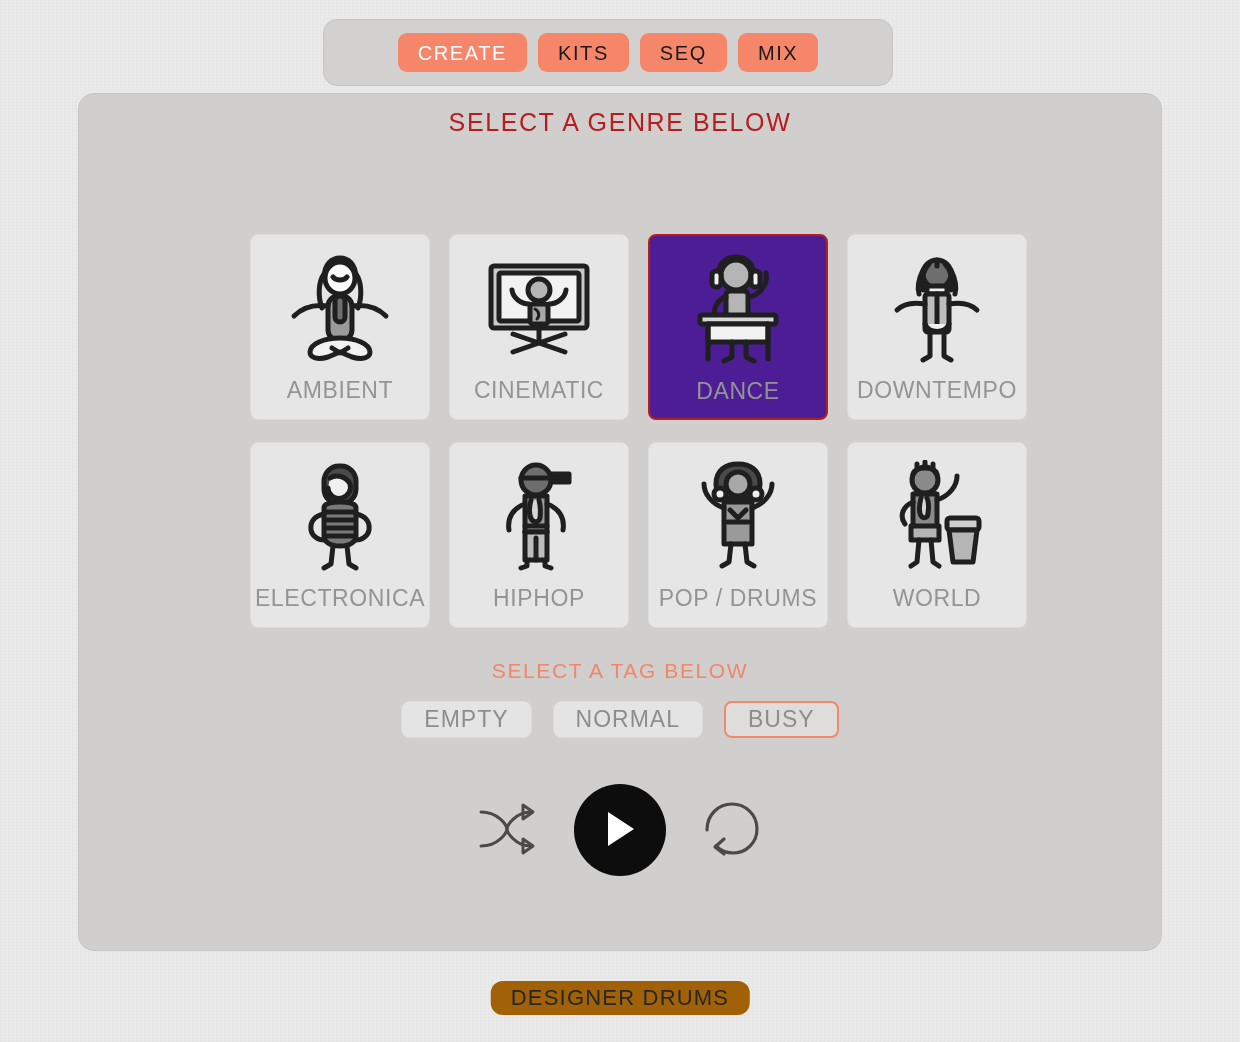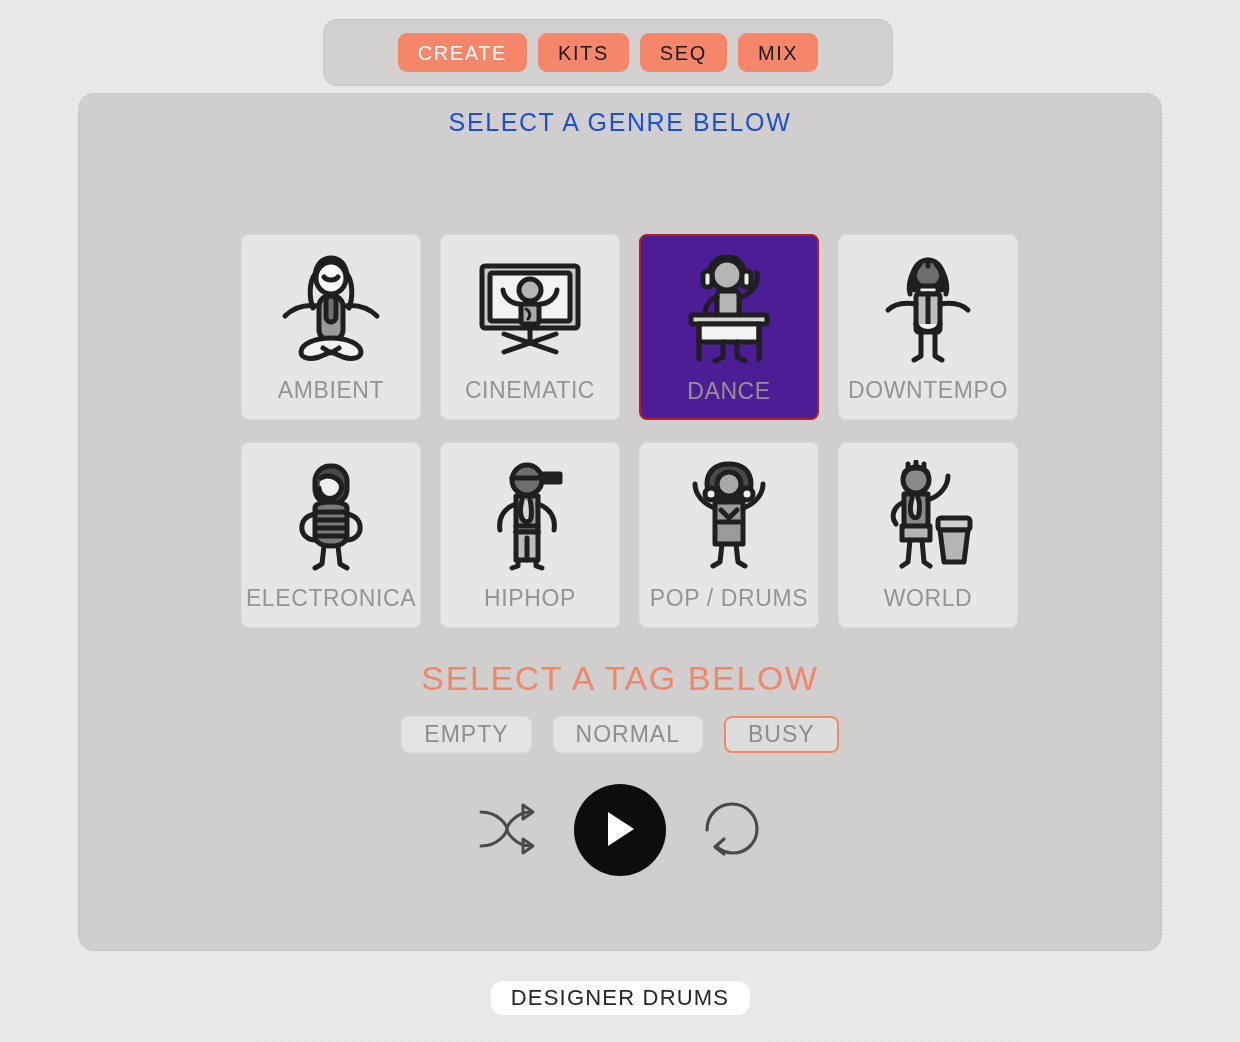--- a/index.html
+++ b/index.html
@@ -74,34 +74,34 @@
     font-weight: 300;
     letter-spacing: 2.5px;
     color: #5a5a5a;
   }
   .page-subtitle {
     text-align: center;
     margin-top: 14px;
     font-size: 25px;
     font-weight: 300;
     letter-spacing: 1.6px;
-    color: #1d4ed8;
+    color: #b91c1c;
   }
   .section-subtitle {
     text-align: center;
-    font-size: 34px;
+    font-size: 21px;
     font-weight: 300;
     letter-spacing: 1.6px;
     color: #f0866a;
   }
 
   
   .genre-grid {
     position: absolute;
-    left: 162px;
+    left: 171px;
     top: 140px;
     width: 778px;
     display: grid;
     grid-template-columns: repeat(4, 180px);
     grid-template-rows: 186px 186px;
     column-gap: 19px;
     row-gap: 22px;
   }
   .genre-card {
     background: #e6e6e6;
@@ -198,21 +198,21 @@
     border-radius: 50%;
     background: #0d0d0d;
   }
 
   
   .footer-brand {
     position: absolute;
     left: 50%;
     transform: translateX(-50%);
     top: 981px;
-    background: #ffffff;
+    background: #a16207;
     border-radius: 12px;
     height: 34px;
     padding: 0 20px;
     display: flex;
     align-items: center;
     justify-content: center;
     font-size: 22px;
     font-weight: 300;
     letter-spacing: 1.2px;
     color: #262626;

